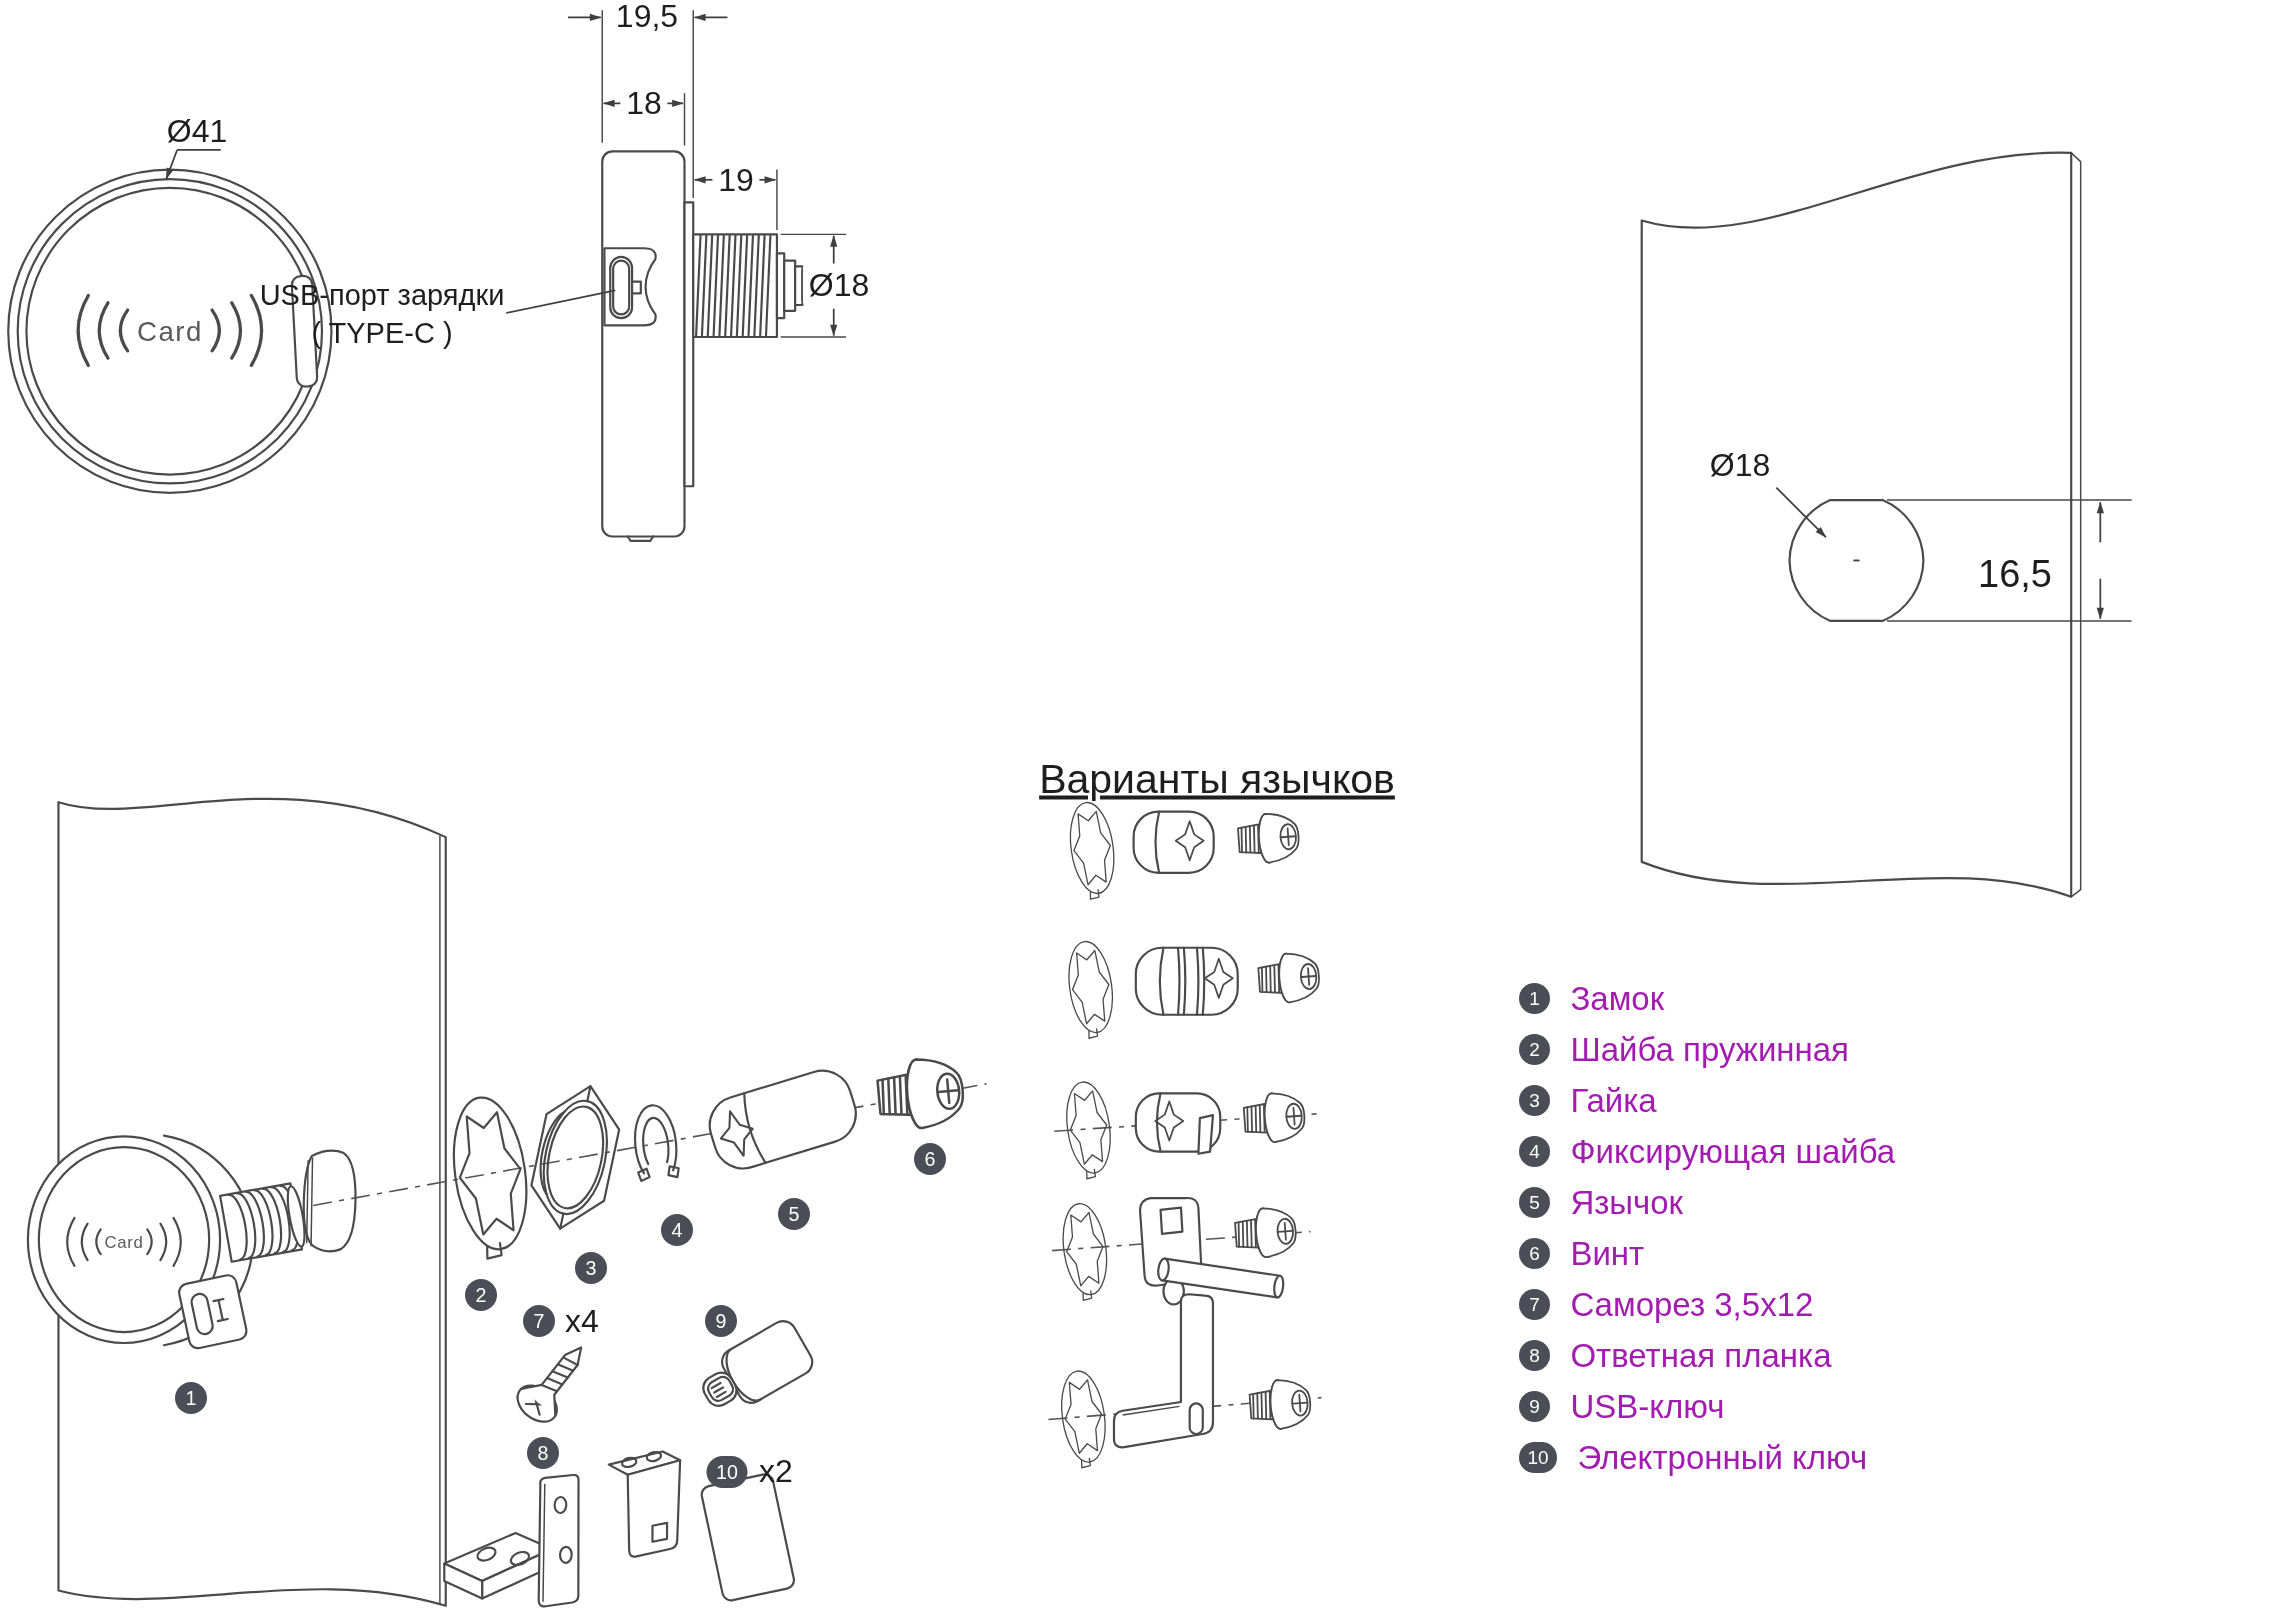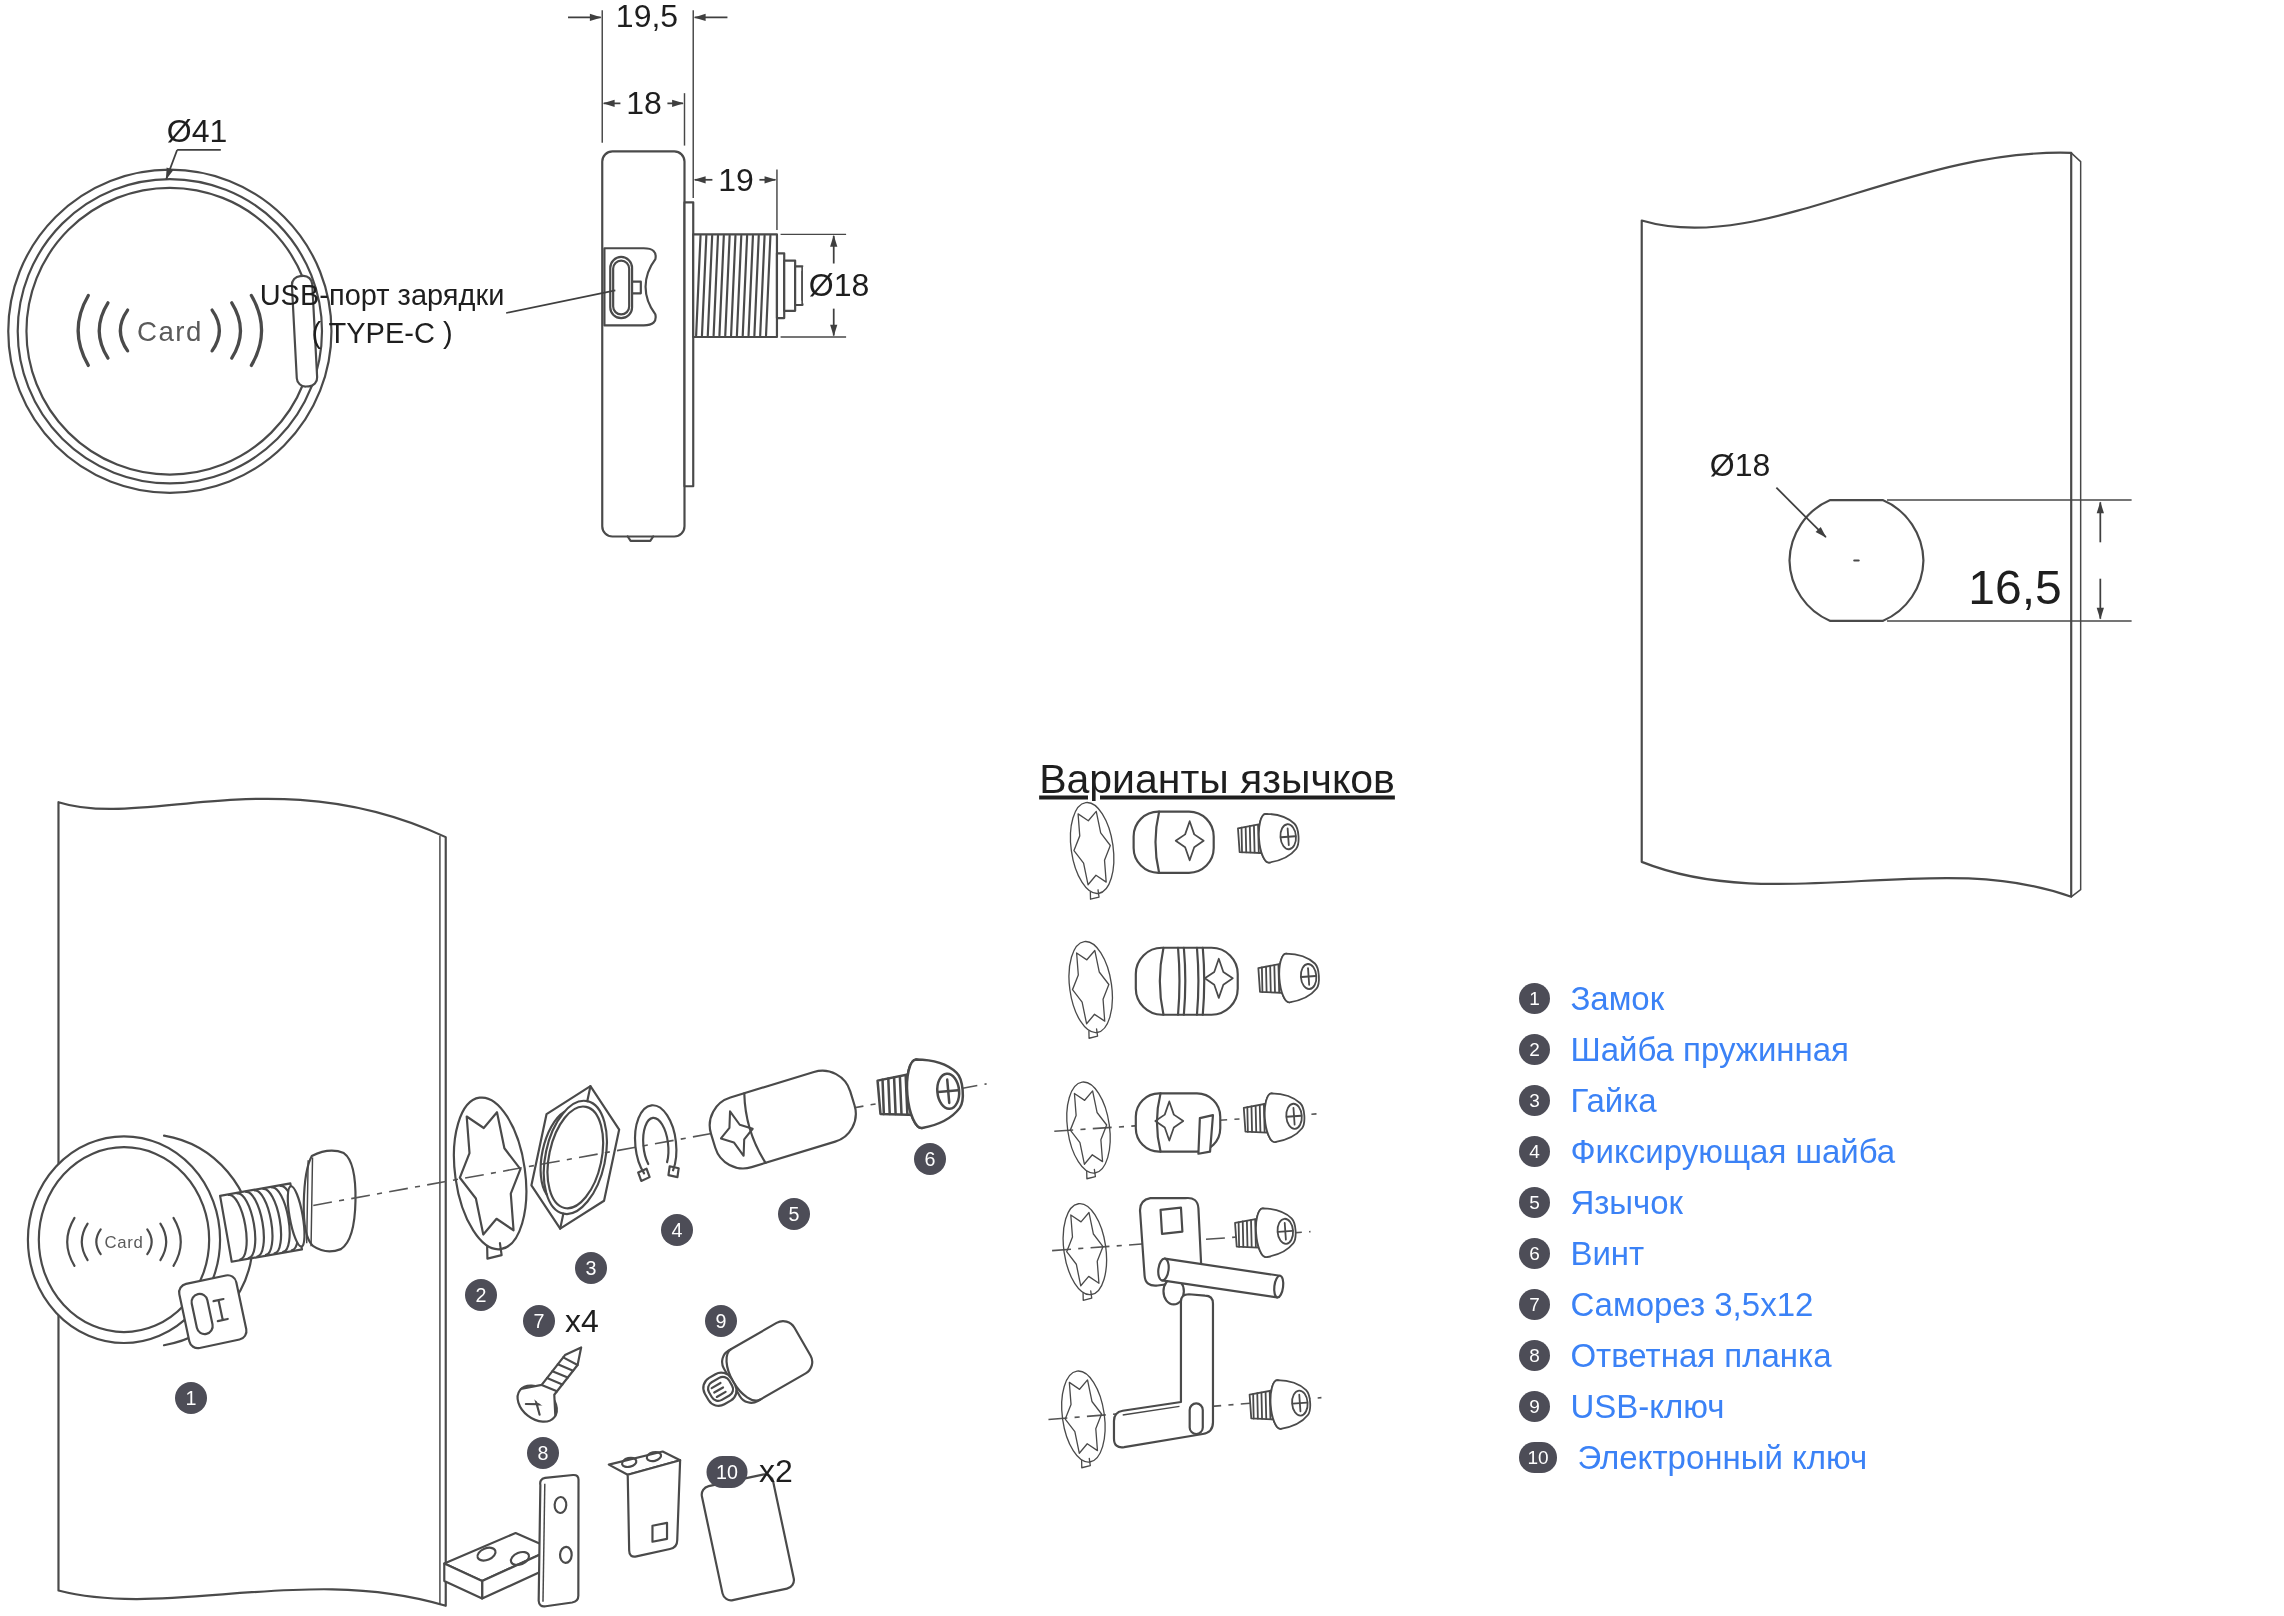--- a/index.html
+++ b/index.html
@@ -23,21 +23,21 @@
   .badge{position:absolute;width:32px;height:32px;border-radius:50%;background:#4d4d57;
          color:#fff;font-size:19.7px;font-weight:500;display:flex;align-items:center;
          justify-content:center;transform:translate(-50%,-50%);}
   .badge.wide{width:41px;border-radius:17.5px;}
   #parts-list{position:absolute;left:1519px;top:973px;}
   .prow{display:flex;align-items:center;height:51px;}
   .pbadge{width:31px;height:31px;border-radius:50%;background:#4d4d57;color:#fff;
           font-size:19px;font-weight:500;display:flex;align-items:center;justify-content:center;
           flex:none;}
   .pbadge.wide{width:38px;border-radius:15.3px;}
-  .plabel{margin-left:20.4px;font-size:33px;font-weight:500;color:#3b82f6;white-space:nowrap;}
+  .plabel{margin-left:20.4px;font-size:33px;font-weight:500;color:#a21caf;white-space:nowrap;}
   svg text{font-family:"Liberation Sans", sans-serif;}
   .cardtxt{fill:#5a5a5a;font-size:38px;letter-spacing:2px;}
   .cardtxt-sm{fill:#5a5a5a;font-size:23px;letter-spacing:1px;}
 </style>
 </head>
 <body>
 
 <div id="canvas">
 
 <svg width="2284" height="1616" viewBox="0 0 3137 2220">
@@ -318,21 +318,21 @@
 <div class="t dim" style="left:197px;top:131px;text-align:center;">Ø41</div>
 
 <div class="t dim" style="left:647px;top:16px;">19,5</div>
 <div class="t dim dimbg" style="left:644px;top:103px;">18</div>
 <div class="t dim dimbg" style="left:736px;top:180px;">19</div>
 <div class="t dim dimbg" style="left:839px;top:285px;">Ø18</div>
 <div class="t usb" style="left:382px;top:295px;">USB-порт зарядки</div>
 <div class="t usb" style="left:382px;top:333px;">( TYPE-C )</div>
 
 <div class="t dim" style="left:1740px;top:465px;">Ø18</div>
-<div class="t" style="left:2015px;top:587px;font-size:48px;">16,5</div>
+<div class="t" style="left:2015px;top:574px;font-size:38px;">16,5</div>
 
 <div class="t h2" style="left:1217px;top:779px;text-decoration:underline;">Варианты язычков</div>
 
 <div class="badge" style="left:191px;top:1398px;">1</div>
 <div class="badge" style="left:481px;top:1295px;">2</div>
 <div class="badge" style="left:591px;top:1268px;">3</div>
 <div class="badge" style="left:677px;top:1230px;">4</div>
 <div class="badge" style="left:794px;top:1214px;">5</div>
 <div class="badge" style="left:930px;top:1159px;">6</div>
 <div class="badge" style="left:539px;top:1321px;">7</div>

